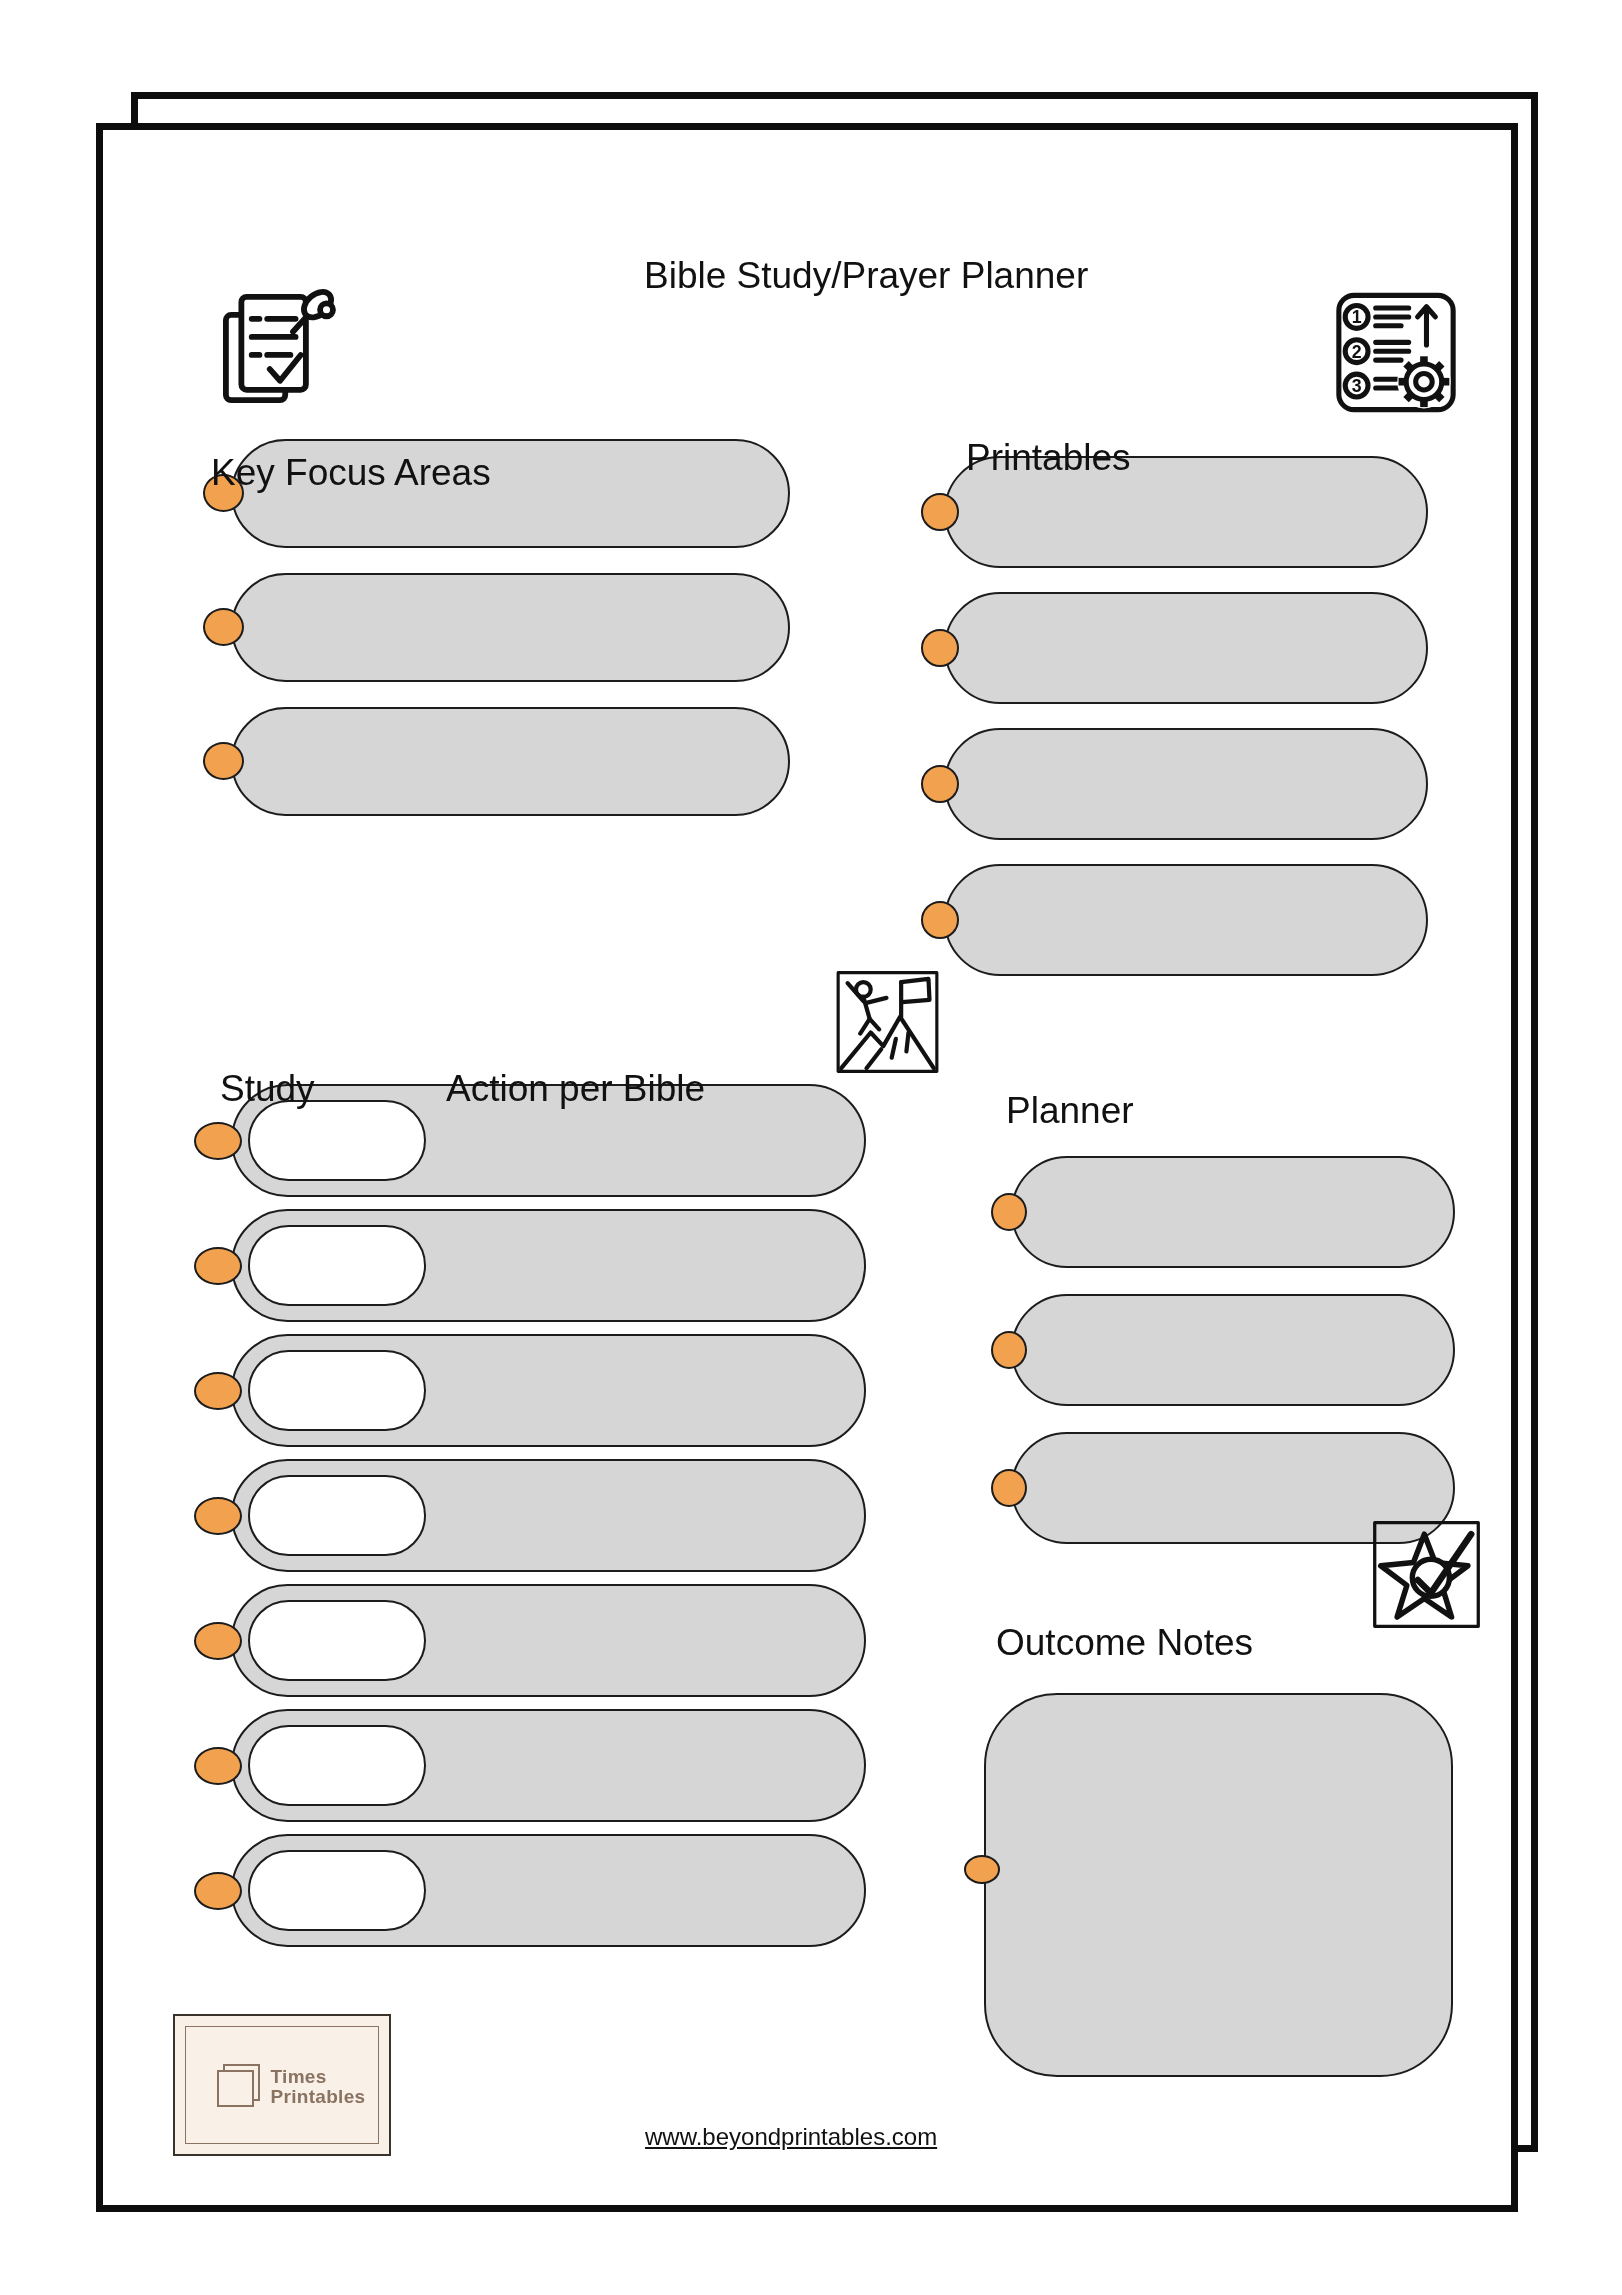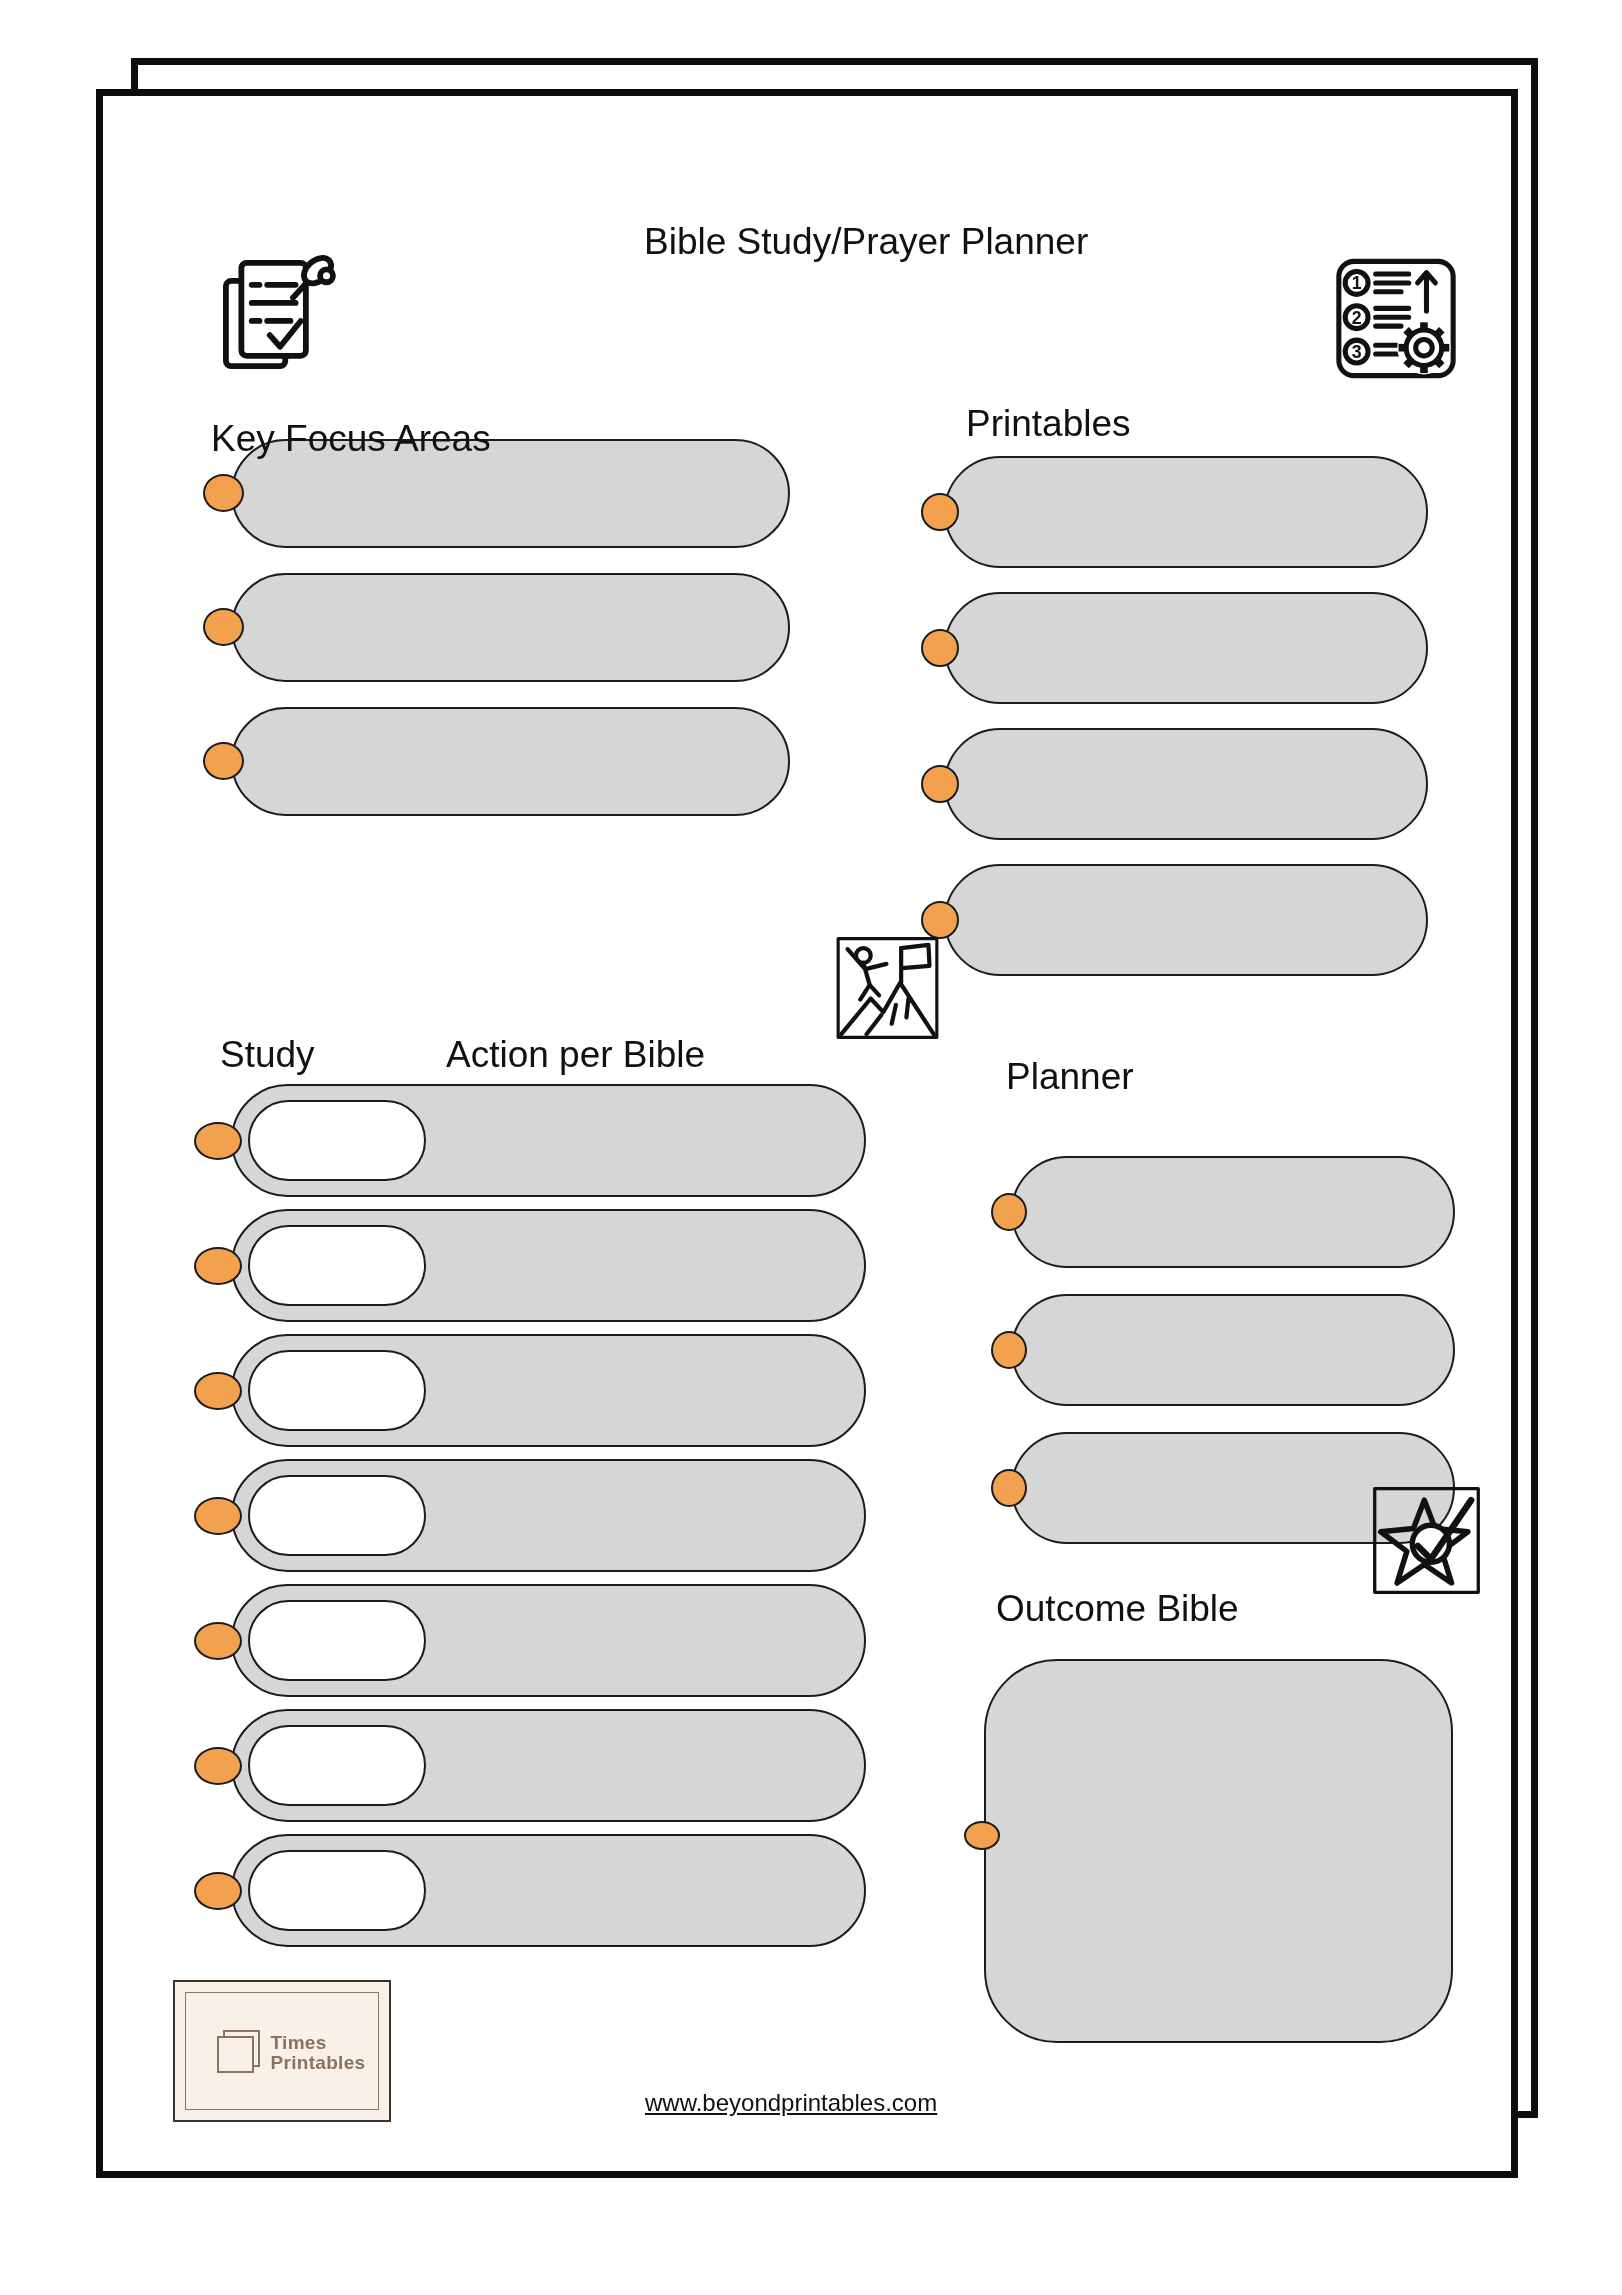--- a/index.html
+++ b/index.html
@@ -1,20 +1,20 @@
 <!DOCTYPE html>
 <html style="--pill-fill: #D6D6D6; --pill-border: #1C1C1C; --dot-fill: #F2A14F; --dot-border: #1C1C1C; --page-border: #0D0D0D; --logo-bg: #F9F1E8; --logo-brown: #8A7360; --text: #111111;font-size:13.3px"><head>
 <meta charset="utf-8">
 <style>
   html,body{margin:0;padding:0;}
   body{
     width:1623px;height:2295px;background:#ffffff;position:relative;overflow:hidden;
     font-family:"Liberation Sans", sans-serif;color:var(--text,#111);
   }
-  .abs{position:absolute;}
+  .abs{position:absolute;margin-top:34px;}
   
   .back-page{
     left:131px;top:58px;width:1407px;height:2060px;
     background:#ffffff;border:7.5px solid var(--page-border,#0d0d0d);box-sizing:border-box;
   }
   .main-page{
     left:96px;top:89px;width:1422px;height:2089px;
     background:#ffffff;border:7.5px solid var(--page-border,#0d0d0d);box-sizing:border-box;
   }
   
@@ -252,21 +252,21 @@
 
 <div class="abs icon ic-star">
   <svg viewBox="0 0 100 100" fill="none" stroke="#111" stroke-width="5" stroke-linecap="round" stroke-linejoin="round">
     <rect x="2.5" y="2.5" width="95" height="95" stroke-width="3"></rect>
     <path d="M48,13 L58,39 L88,42 L64,60 L73,89 L48,72 L23,89 L32,60 L8,42 L38,39 Z"></path>
     <circle cx="54" cy="53" r="17" fill="#fff"></circle>
     <path d="M42,55 L54,67 L91,13" stroke-width="6"></path>
   </svg>
 </div>
 
-<div class="abs heading h-outcome">Outcome Bible</div>
+<div class="abs heading h-outcome">Outcome Notes</div>
 <div class="abs outcome-box"></div>
 <div class="abs dot outcome-dot"></div>
 
 <div class="abs logo">
   <div class="logo-inner"></div>
   <div class="logo-content">
     <div class="logo-squares">
       <div class="sq back"></div>
         <div class="sq front"></div>
     </div>

